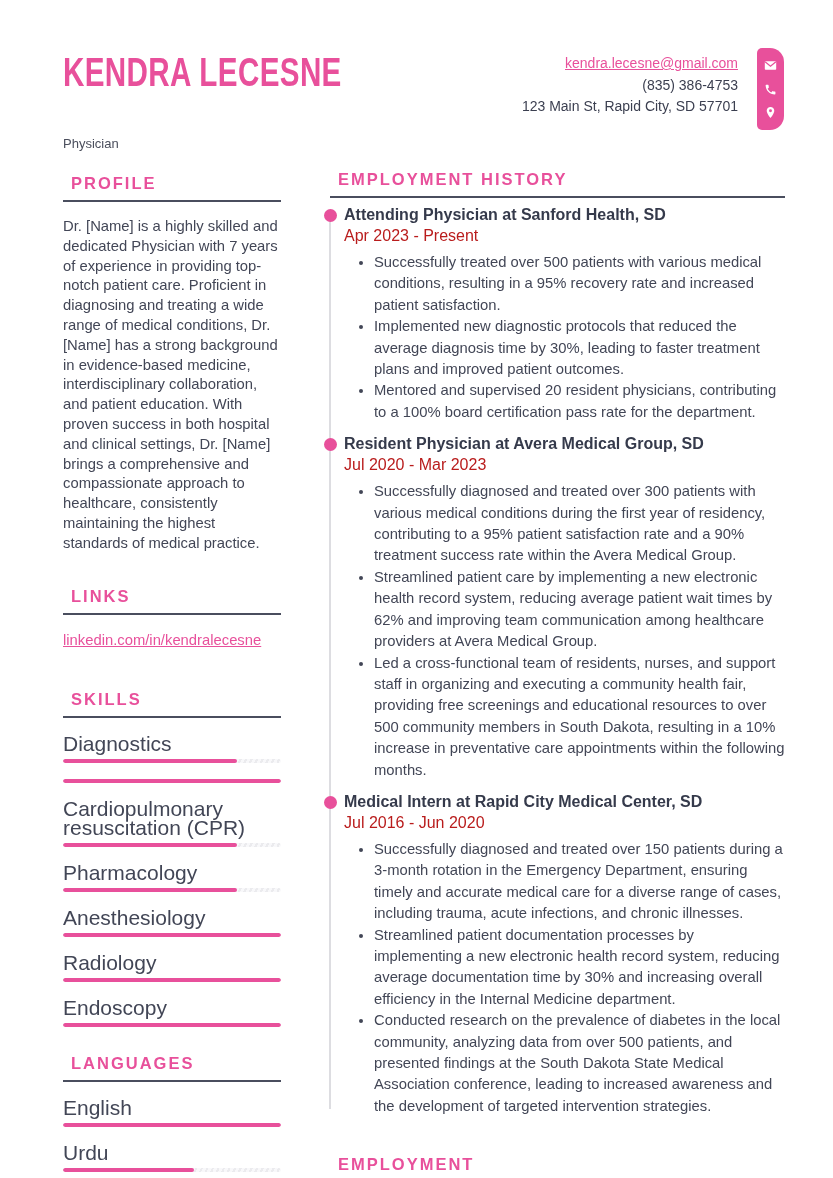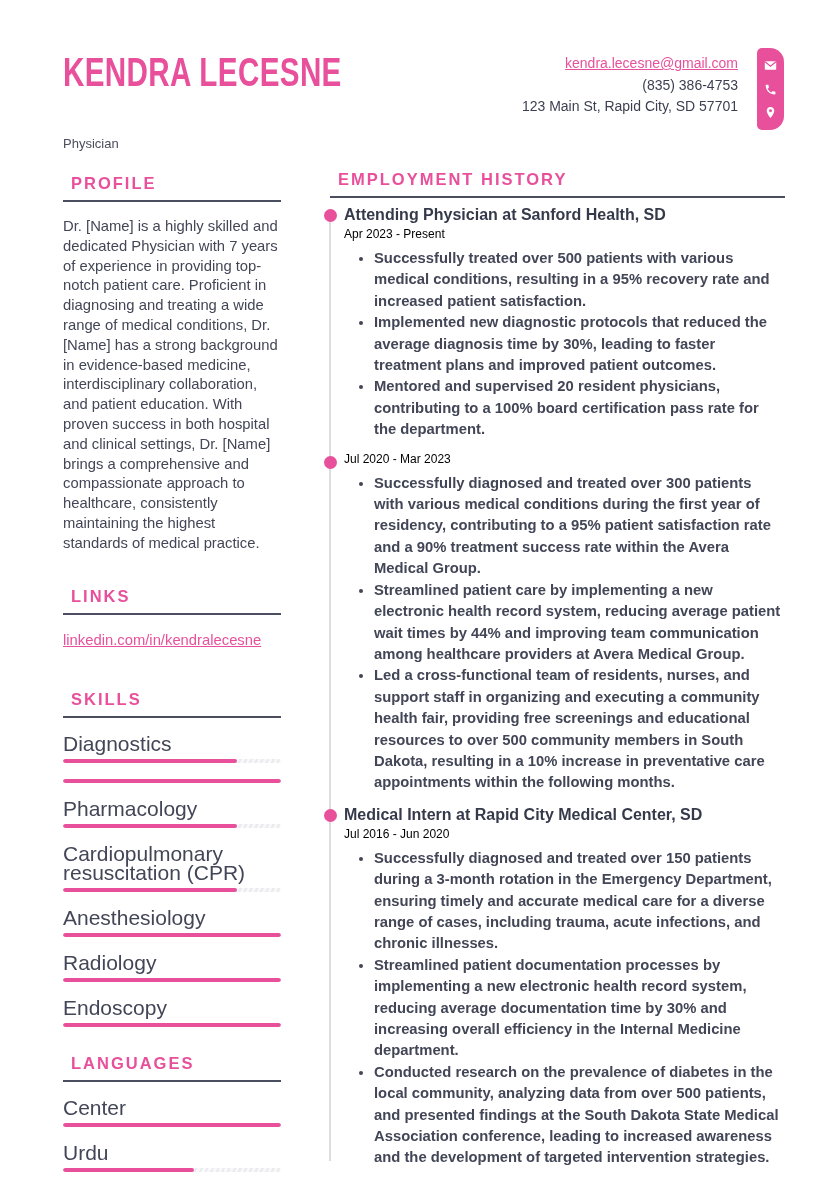--- a/index.html
+++ b/index.html
@@ -51,23 +51,23 @@
   .languages-block{margin-top:27px;}
   
   .jobs{position:relative;margin-top:7px;}
   .timeline{position:absolute;left:-1px;top:8px;bottom:8px;width:2px;background:#dddde1;}
   .job{position:relative;padding-left:14px;margin-bottom:11px;}
   .dot{
     position:absolute;left:-6.5px;top:4px;width:13px;height:13px;border-radius:50%;
     background:var(--accent,#e8509b);
   }
   .job-title{margin:0;font-size:16px;font-weight:bold;line-height:20px;color:#353a4b;}
-  .job-dates{font-size:12px;color:#000000;margin:2px 0 7px;}
+  .job-dates{font-size:16px;color:#b91c1c;margin:2px 0 7px;}
   .job-bullets{margin:0;padding-left:30px;}
-  .job-bullets li{font-size:14.8px;line-height:21.4px;color:#424656;font-weight:bold;}
+  .job-bullets li{font-size:14.8px;line-height:21.4px;color:#424656;}
   .edu-block{margin-top:38px;}
 </style>
 </head>
 <body>
 
 <div class="page">
 
   <h1 class="name">KENDRA LECESNE</h1>
   <div class="role">Physician</div>
 
@@ -121,28 +121,28 @@
             </div>
   </div>
 
   <div class="meter-item">
     <div class="bar">
               <div class="bar-fill" style="width: 100%;"></div>
             </div>
   </div>
 
   <div class="meter-item">
+    <div class="meter-name">Cardiopulmonary resuscitation (CPR)</div>
+    <div class="bar">
+              <div class="bar-fill" style="width: 80%;"></div>
+            </div>
+  </div>
+
+  <div class="meter-item">
     <div class="meter-name">Pharmacology</div>
-    <div class="bar">
-              <div class="bar-fill" style="width: 80%;"></div>
-            </div>
-  </div>
-
-  <div class="meter-item">
-    <div class="meter-name">Cardiopulmonary resuscitation (CPR)</div>
     <div class="bar">
               <div class="bar-fill" style="width: 80%;"></div>
             </div>
   </div>
 
   <div class="meter-item">
     <div class="meter-name">Anesthesiology</div>
     <div class="bar">
               <div class="bar-fill" style="width: 100%;"></div>
             </div>
@@ -162,21 +162,21 @@
             </div>
   </div>
 </div>
     </section>
 
     <section class="languages-block">
       <h2 class="sec-title">LANGUAGES</h2>
       <div class="rule"></div>
       <div class="meter-list" id="languages-list">
   <div class="meter-item">
-    <div class="meter-name">Center</div>
+    <div class="meter-name">English</div>
     <div class="bar">
               <div class="bar-fill" style="width: 100%;"></div>
             </div>
   </div>
 
   <div class="meter-item">
     <div class="meter-name">Urdu</div>
     <div class="bar">
               <div class="bar-fill" style="width: 60%;"></div>
             </div>
@@ -200,24 +200,25 @@
     <div class="job-dates">Apr 2023 - Present</div>
     <ul class="job-bullets">
               <li>Successfully treated over 500 patients with various medical conditions, resulting in a 95% recovery rate and increased patient satisfaction.</li>
               <li>Implemented new diagnostic protocols that reduced the average diagnosis time by 30%, leading to faster treatment plans and improved patient outcomes.</li>
               <li>Mentored and supervised 20 resident physicians, contributing to a 100% board certification pass rate for the department.</li>
             </ul>
   </article>
 
   <article class="job">
     <span class="dot"></span>
+    <h3 class="job-title">Resident Physician at Avera Medical Group, SD</h3>
     <div class="job-dates">Jul 2020 - Mar 2023</div>
     <ul class="job-bullets">
               <li>Successfully diagnosed and treated over 300 patients with various medical conditions during the first year of residency, contributing to a 95% patient satisfaction rate and a 90% treatment success rate within the Avera Medical Group.</li>
-              <li>Streamlined patient care by implementing a new electronic health record system, reducing average patient wait times by 44% and improving team communication among healthcare providers at Avera Medical Group.</li>
+              <li>Streamlined patient care by implementing a new electronic health record system, reducing average patient wait times by 62% and improving team communication among healthcare providers at Avera Medical Group.</li>
               <li>Led a cross-functional team of residents, nurses, and support staff in organizing and executing a community health fair, providing free screenings and educational resources to over 500 community members in South Dakota, resulting in a 10% increase in preventative care appointments within the following months.</li>
             </ul>
   </article>
 
   <article class="job">
     <span class="dot"></span>
     <h3 class="job-title">Medical Intern at Rapid City Medical Center, SD</h3>
     <div class="job-dates">Jul 2016 - Jun 2020</div>
     <ul class="job-bullets">
               <li>Successfully diagnosed and treated over 150 patients during a 3-month rotation in the Emergency Department, ensuring timely and accurate medical care for a diverse range of cases, including trauma, acute infections, and chronic illnesses.</li>

